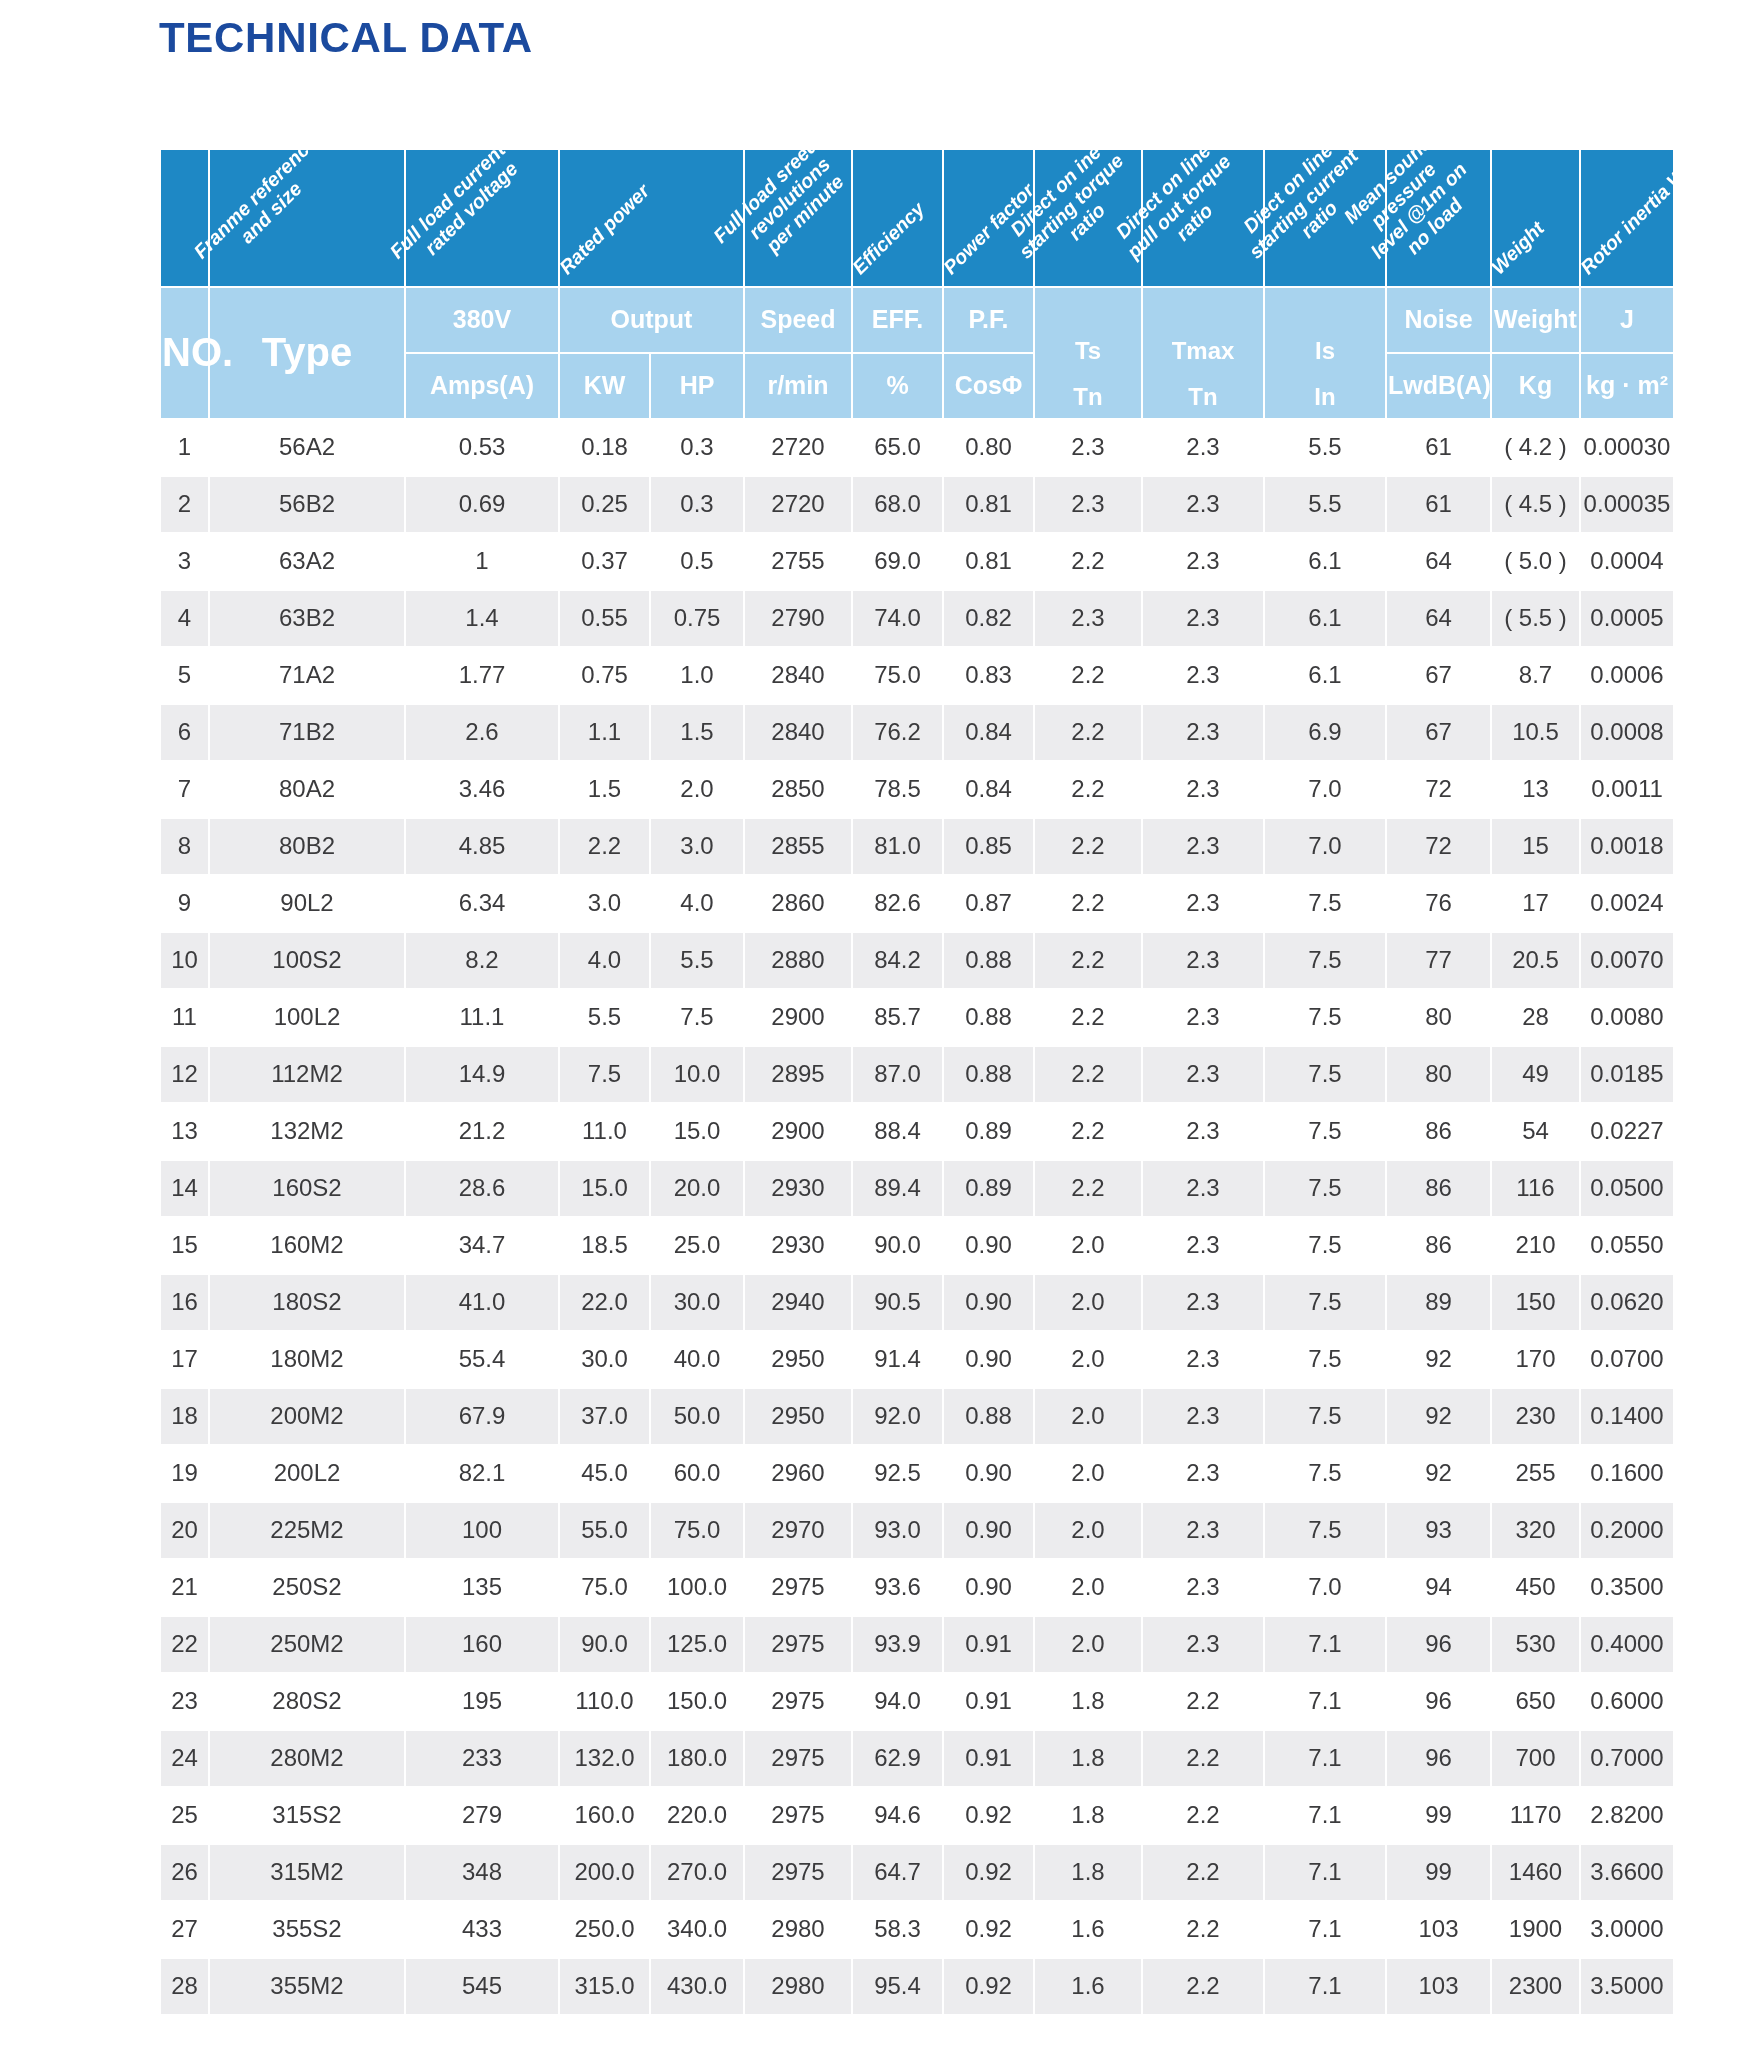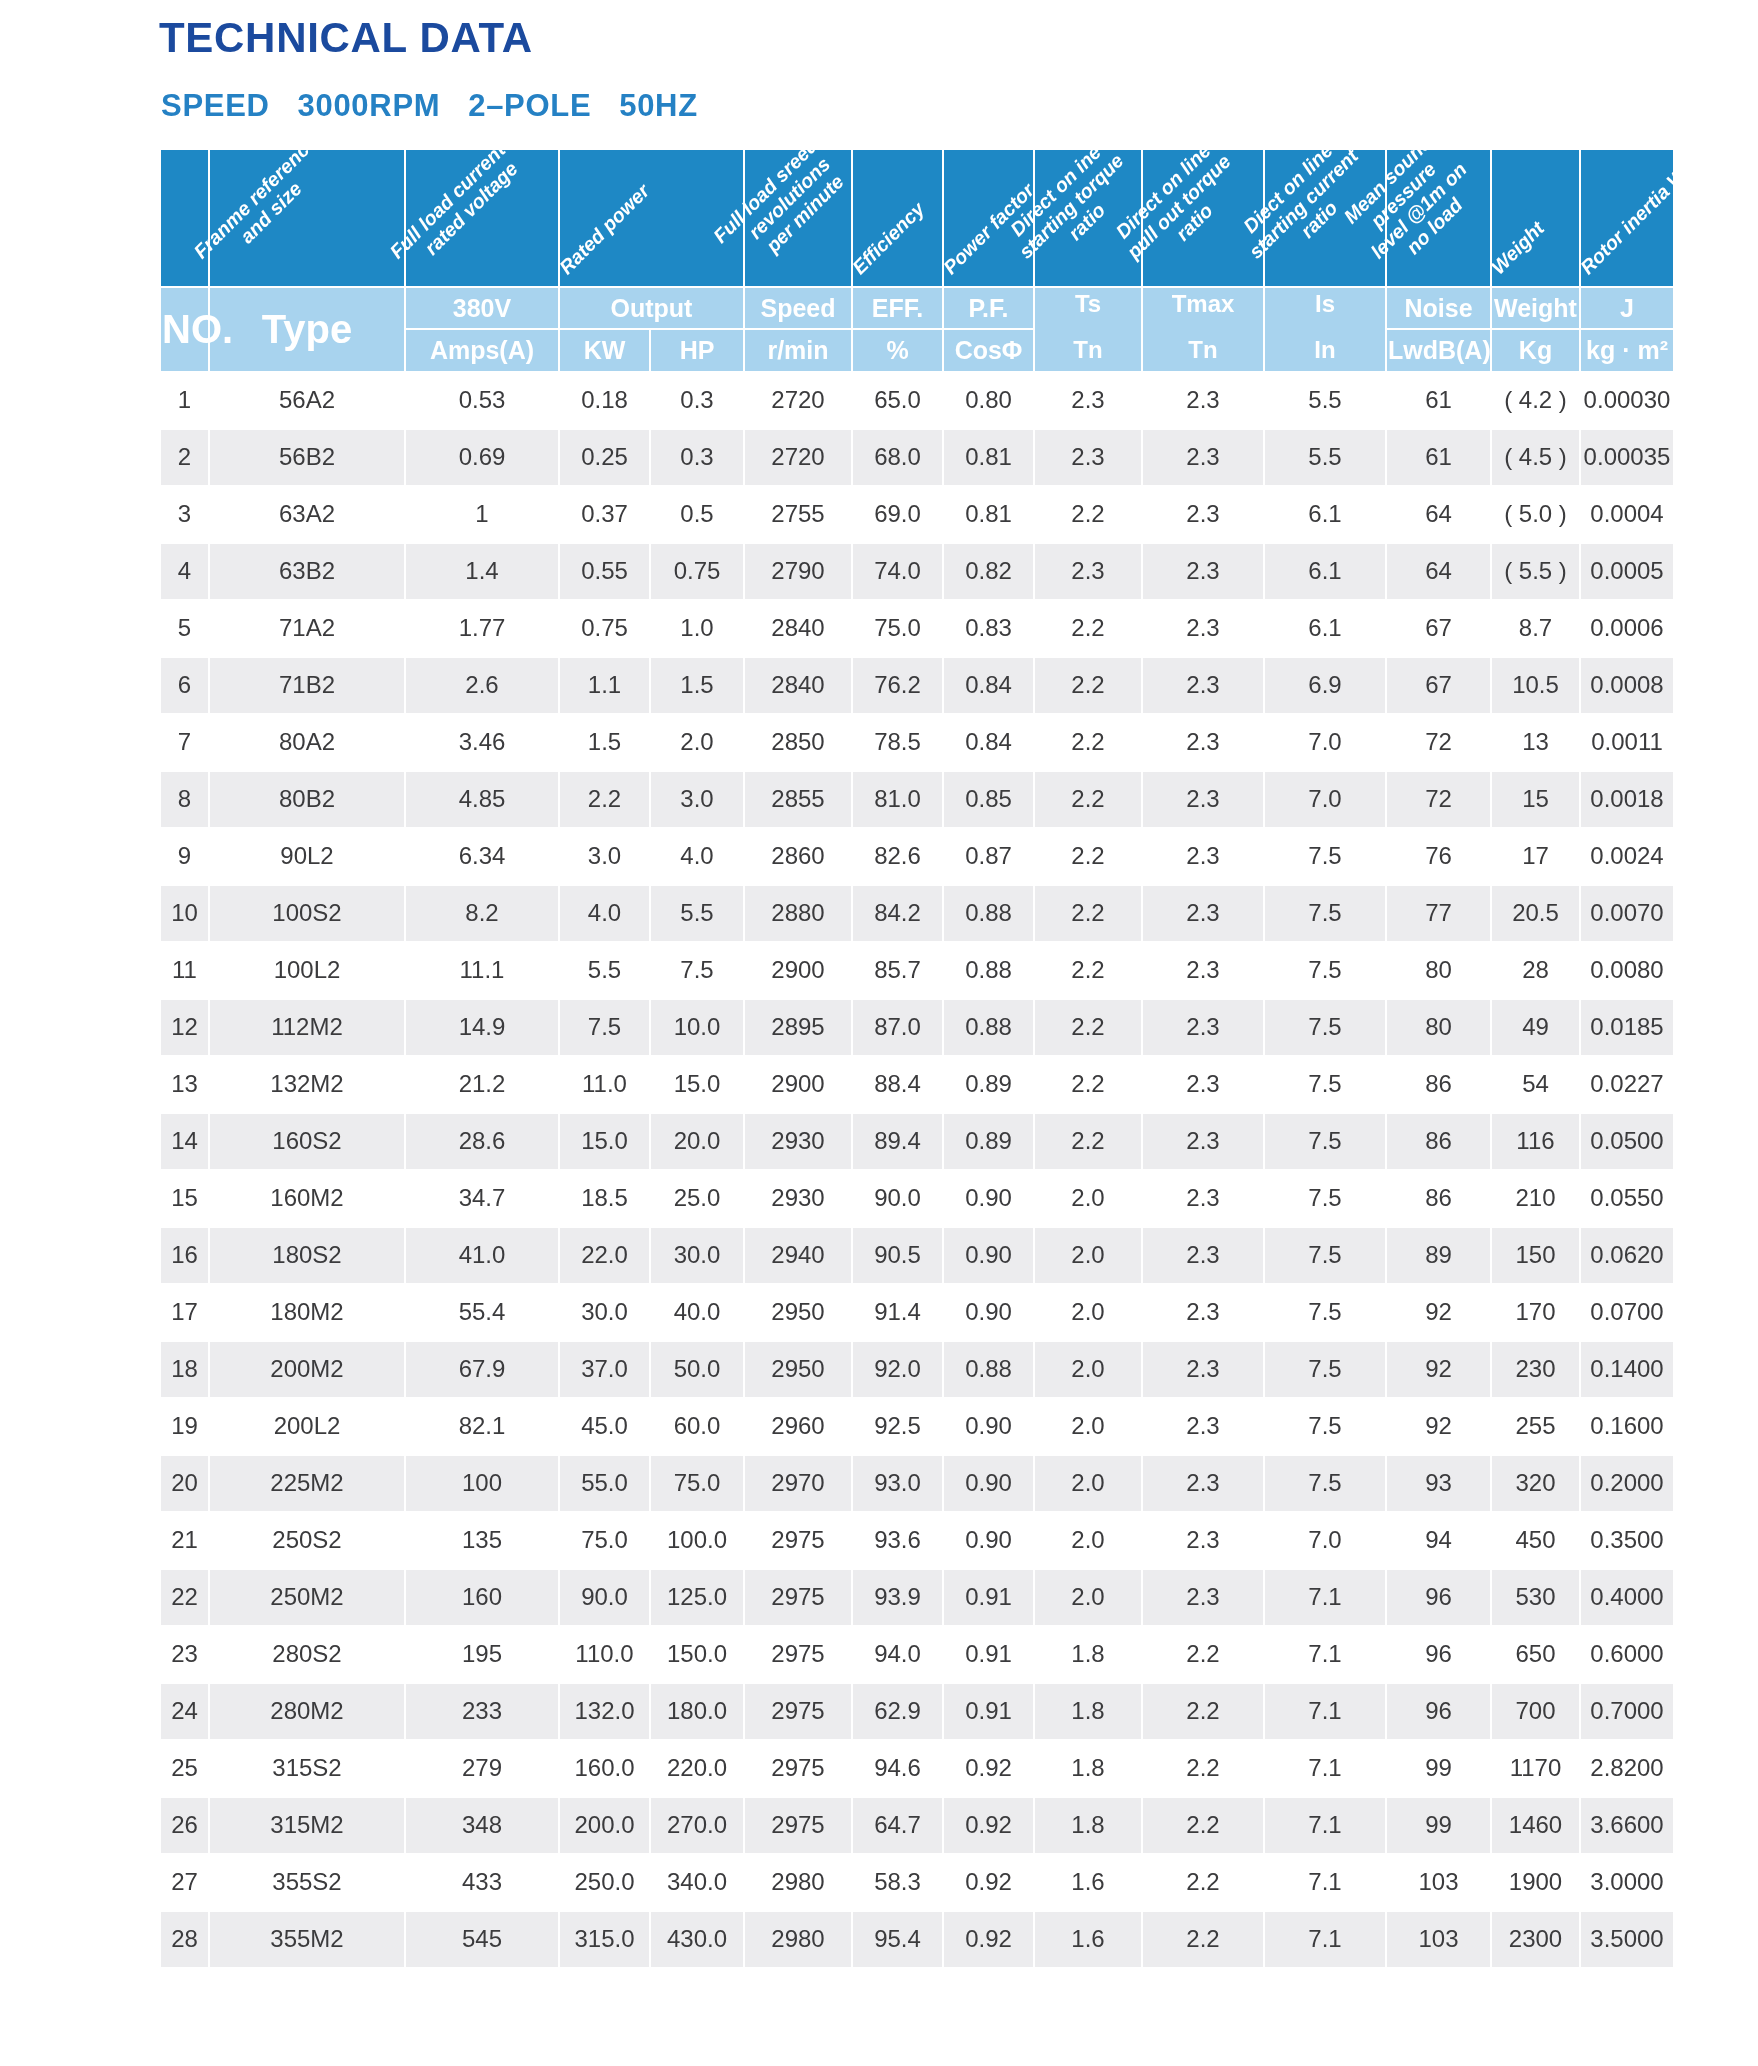--- a/index.html
+++ b/index.html
@@ -54,38 +54,38 @@
     background:var(--subheader_blue,#a8d3ee);
     border:2.8px solid #ffffff;
     color:#ffffff;font-weight:bold;
     font-size:25px;text-align:center;vertical-align:middle;
   }
   td.lite.big{font-size:40px;}
   .stk{
     display:flex;flex-direction:column;justify-content:space-between;
     height:74px;padding:1.4px 0 5.6px 0;
     font-size:24px;
+    margin-top:47px;
   }
   tbody tr{height:57px;}
   tbody tr:nth-child(even){background:var(--row_alt_gray,#ececee);}
   tbody tr:nth-child(odd){background:#ffffff;}
   tbody td{
     border:2.1px solid #ffffff;
     text-align:center;vertical-align:middle;
     font-size:24px;
     color:var(--text_dark,#3b3b3d);
   }
 </style>
 </head>
 <body>
 
 <div class="page">
 
   <div class="title">TECHNICAL DATA</div>
-  <div class="subtitle">SPEED   3000RPM   2–POLE   50HZ</div>
 
   <table class="motor">
     <colgroup>
       <col style="width:49px">
         <col style="width:196px">
         <col style="width:154px">
       <col style="width:91px">
         <col style="width:94px">
         <col style="width:108px">
       <col style="width:91px">

